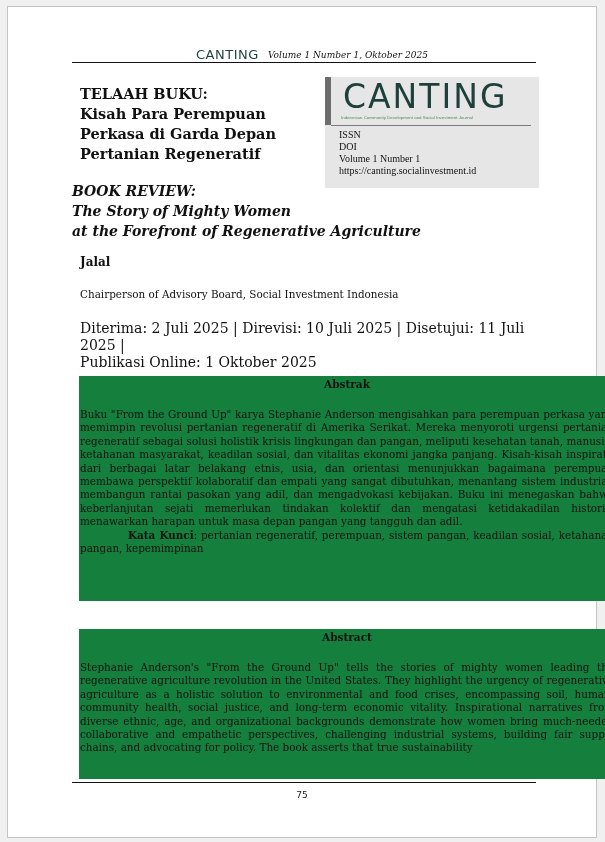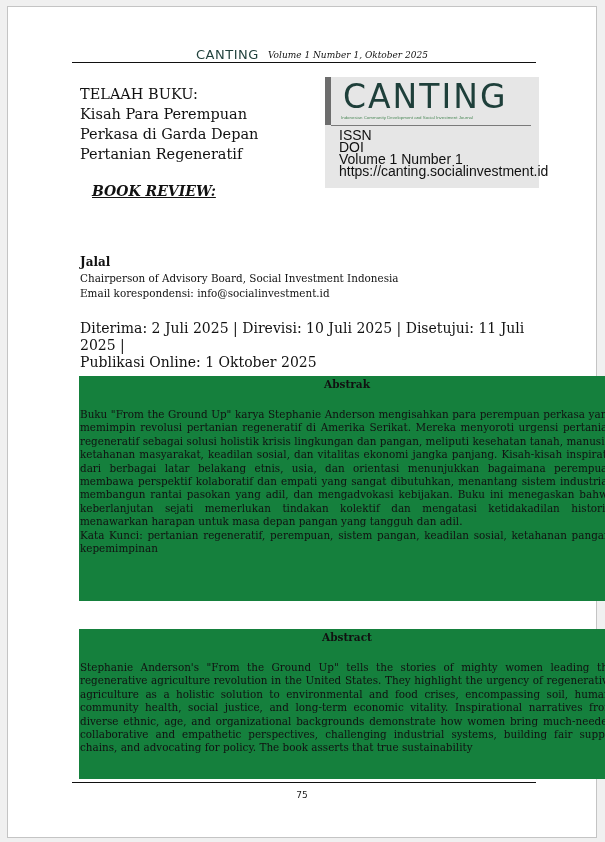--- a/index.html
+++ b/index.html
@@ -15,64 +15,64 @@
       position: absolute; left: 0; right: 0; top: 37px; text-align: center; white-space: nowrap; padding-left: 20px;
     }
     .rh-logo {
       font-family: "DejaVu Sans", "Liberation Sans", sans-serif; font-size: 13px; letter-spacing: 0.5px;
       color: #1e3f3a; font-weight: normal; vertical-align: middle;
     }
     .rh-text { font-style: italic; font-size: 9px; vertical-align: middle; margin-left: 4px; }
     .hr-top { position: absolute; left: 64px; width: 464px; top: 55px; height: 0; border-top: 1.3px solid #111; }
     .title-id {
       position: absolute; left: 72px; top: 77px; width: 240px;
-      font-weight: normal; font-size: 14.5px; line-height: 20px;
+      font-weight: bold; font-size: 14.5px; line-height: 20px;
     }
     .title-en {
-      position: absolute; left: 84px; top: 174px; width: 380px;
-      font-weight: bold; font-style: italic; font-size: 14px; line-height: 20px; text-decoration: underline;
+      position: absolute; left: 64px; top: 174px; width: 380px;
+      font-weight: bold; font-style: italic; font-size: 14px; line-height: 20px;
     }
     .journal-box {
       position: absolute; left: 317px; top: 70px; width: 214px; height: 111px; background: #e6e6e6;
     }
     .jb-bar { position: absolute; left: 0; top: 0; width: 6px; height: 48px; background: #6d6d6d; }
     .jb-logo {
       position: absolute; left: 18px; top: 0px; font-family: "DejaVu Sans", "Liberation Sans", sans-serif;
       font-size: 33px; color: #1e3f3a; letter-spacing: 2px; line-height: 40px;
     }
     .jb-sub {
       position: absolute; left: 16px; top: 38px; font-family: "Liberation Sans", sans-serif;
       font-size: 4.4px; color: #4e8a5a; white-space: nowrap;
     }
     .jb-line { position: absolute; left: 6px; top: 48px; width: 200px; border-top: 1px solid #7a7a7a; }
     .jb-info {
-      position: absolute; left: 14px; top: 52px; font-family: Liberation Sans, sans-serif;
-      font-size: 14px; line-height: 12px; color: #111;
+      position: absolute; left: 14px; top: 52px; font-family: Liberation Serif, serif;
+      font-size: 10px; line-height: 12px; color: #111;
     }
     .author {
       position: absolute; left: 72px; top: 248px; font-weight: bold; font-size: 12px;
     }
     .affil {
-      position: absolute; left: 72px; top: 264px; font-size: 10.4px; line-height: 15px; width: 460px;
+      position: absolute; left: 72px; top: 280px; font-size: 10.4px; line-height: 15px; width: 460px;
     }
     .dates {
       position: absolute; left: 72px; top: 313px; font-size: 14px; line-height: 17px; width: 470px;
     }
     .abs-box {
       position: absolute; left: 71px; width: 536px; background: #15803d; box-sizing: border-box;
     }
     .abs-box.id { top: 369px; height: 225px; }
     .abs-box.en { top: 622px; height: 150px; }
     .abs-head {
       text-align: center; font-weight: bold; font-size: 10.5px; line-height: 14px; padding-top: 1px;
     }
     .abs-body {
       margin-top: 17px; font-size: 10.4px; line-height: 13.4px; text-align: justify; padding: 0 1px;
     }
-    .kw-label { font-weight: normal; }
+    .kw-label { font-weight: bold; margin-left: 48px; }
     .hr-bottom { position: absolute; left: 64px; width: 464px; top: 775px; border-top: 1.2px solid #111; }
     .page-num {
       position: absolute; left: 0; right: 0; top: 783px; text-align: center;
       font-family: "DejaVu Sans", "Liberation Sans", sans-serif; font-size: 9px; color: #222;
     }
   </style>
 </head>
 <body>
 
 <div class="page">
@@ -98,26 +98,27 @@
     <div class="jb-info">
       <div>ISSN</div>
       <div>DOI</div>
       <div>Volume 1 Number 1</div>
       <div>https://canting.socialinvestment.id</div>
     </div>
   </div>
 
   <div class="title-en">
     <div>BOOK REVIEW:</div>
+    <div>The Story of Mighty Women</div>
+    <div>at the Forefront of Regenerative Agriculture</div>
   </div>
 
   <div class="author">Jalal</div>
   <div class="affil">
     <div>Chairperson of Advisory Board, Social Investment Indonesia</div>
-    <div>Email korespondensi: info@socialinvestment.id</div>
   </div>
 
   <div class="dates">
     <div>Diterima: 2 Juli 2025 | Direvisi: 10 Juli 2025  | Disetujui: 11 Juli 2025 |</div>
     <div>Publikasi Online: 1 Oktober 2025</div>
   </div>
 
   <div class="abs-box id">
     <div class="abs-head">Abstrak</div>
     <div class="abs-body">

